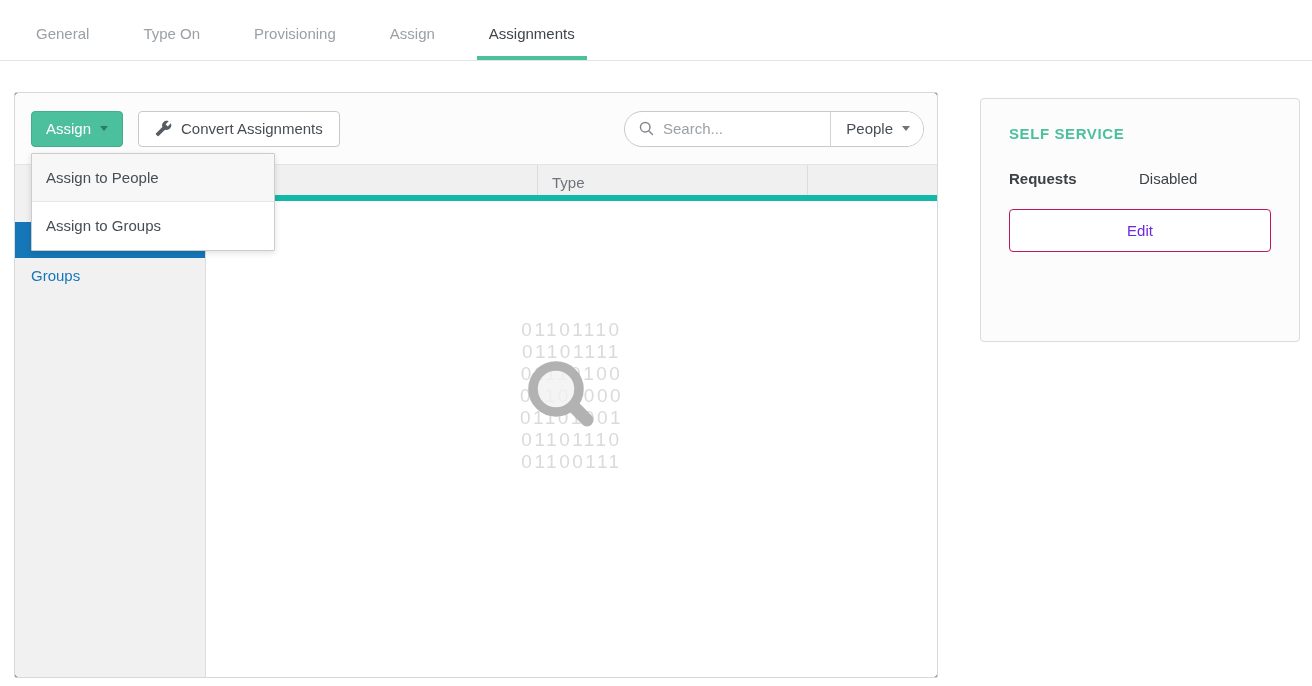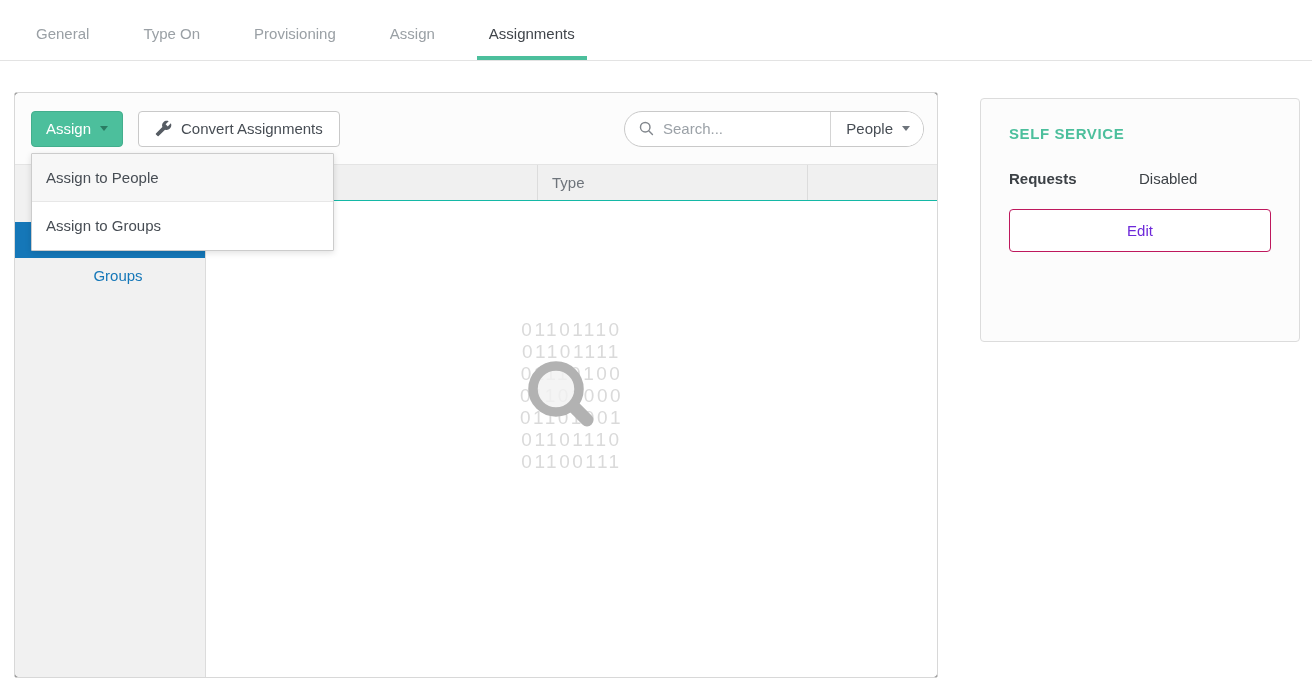--- a/index.html
+++ b/index.html
@@ -42,43 +42,43 @@
   .pill-divider { width: 1px; align-self: stretch; background: #d4d4d4; }
   .pill-filter { display: flex; align-items: center; height: 100%; padding: 0 13px 0 15px;
     background: #fff; border: none; font-size: 15px; color: #474d54; cursor: pointer;
     font-family: inherit; }
 
   
   .panel-body { display: flex; height: 512px; }
   .sidebar { width: 191px; flex: none; background: #f1f1f1; border-right: 1px solid #dcdcdc;
     padding-top: 57px; border-radius: 0 0 0 3px; }
   .side-item { height: 36px; line-height: 36px; padding-left: 16px; font-size: 15px;
-    color: #1577b8; cursor: pointer; text-align: center; }
+    color: #1577b8; cursor: pointer; }
   .side-item.selected { background: #1577b8; color: #fff; }
 
   .table-area { flex: 1; display: flex; flex-direction: column; background: #fff;
     border-radius: 0 0 3px 0; }
   .thead { display: flex; height: 36px; background: #f0f0f0;
-    border-bottom: 1px solid #14b8a6; font-size: 15px; color: #6e747b; }
+    border-bottom: 6px solid #14b8a6; font-size: 15px; color: #6e747b; }
   .th { line-height: 35px; padding: 0 14px; }
   .th-person { width: 331px; flex: none; }
   .th-type { width: 270px; flex: none; border-left: 1px solid #dcdcdc; }
   .th-actions { flex: 1; border-left: 1px solid #dcdcdc; }
 
   
   .empty-state { padding-top: 118px; text-align: center; }
   .binary-wrap { position: relative; display: inline-block; }
   .bin { font-size: 19px; line-height: 22px; letter-spacing: 2.5px; color: #dadada;
     white-space: nowrap; }
   .mag-icon { position: absolute; left: 50%; top: 50%;
     transform: translate(calc(-50% - 9px), -50%); }
   .empty-msg { margin-top: 16px; font-size: 21px; color: #8d9297; }
 
   
-  .assign-menu { position: absolute; left: 16px; top: 60px; width: 303px; background: #fff;
+  .assign-menu { position: absolute; left: 16px; top: 60px; width: 244px; background: #fff;
     border: 1px solid #cccccc; border-radius: 1px; box-shadow: 0 2px 6px rgba(0,0,0,0.12);
     z-index: 20; }
   .menu-item { height: 48px; line-height: 48px; padding-left: 14px; font-size: 15px;
     color: #474d54; cursor: pointer; background: #fff; }
   .menu-item.hovered { background: #f7f7f7; border-bottom: 1px solid #e7e7e7; }
 
   
   .self-service { position: absolute; left: 980px; top: 98px; width: 320px; height: 244px;
     background: #fcfcfc; border: 1px solid #dcdcdc; border-radius: 4px; padding: 26px 28px; }
   .ss-title { font-size: 15px; font-weight: 700; letter-spacing: 0.6px; color: #4cbf9c; }

